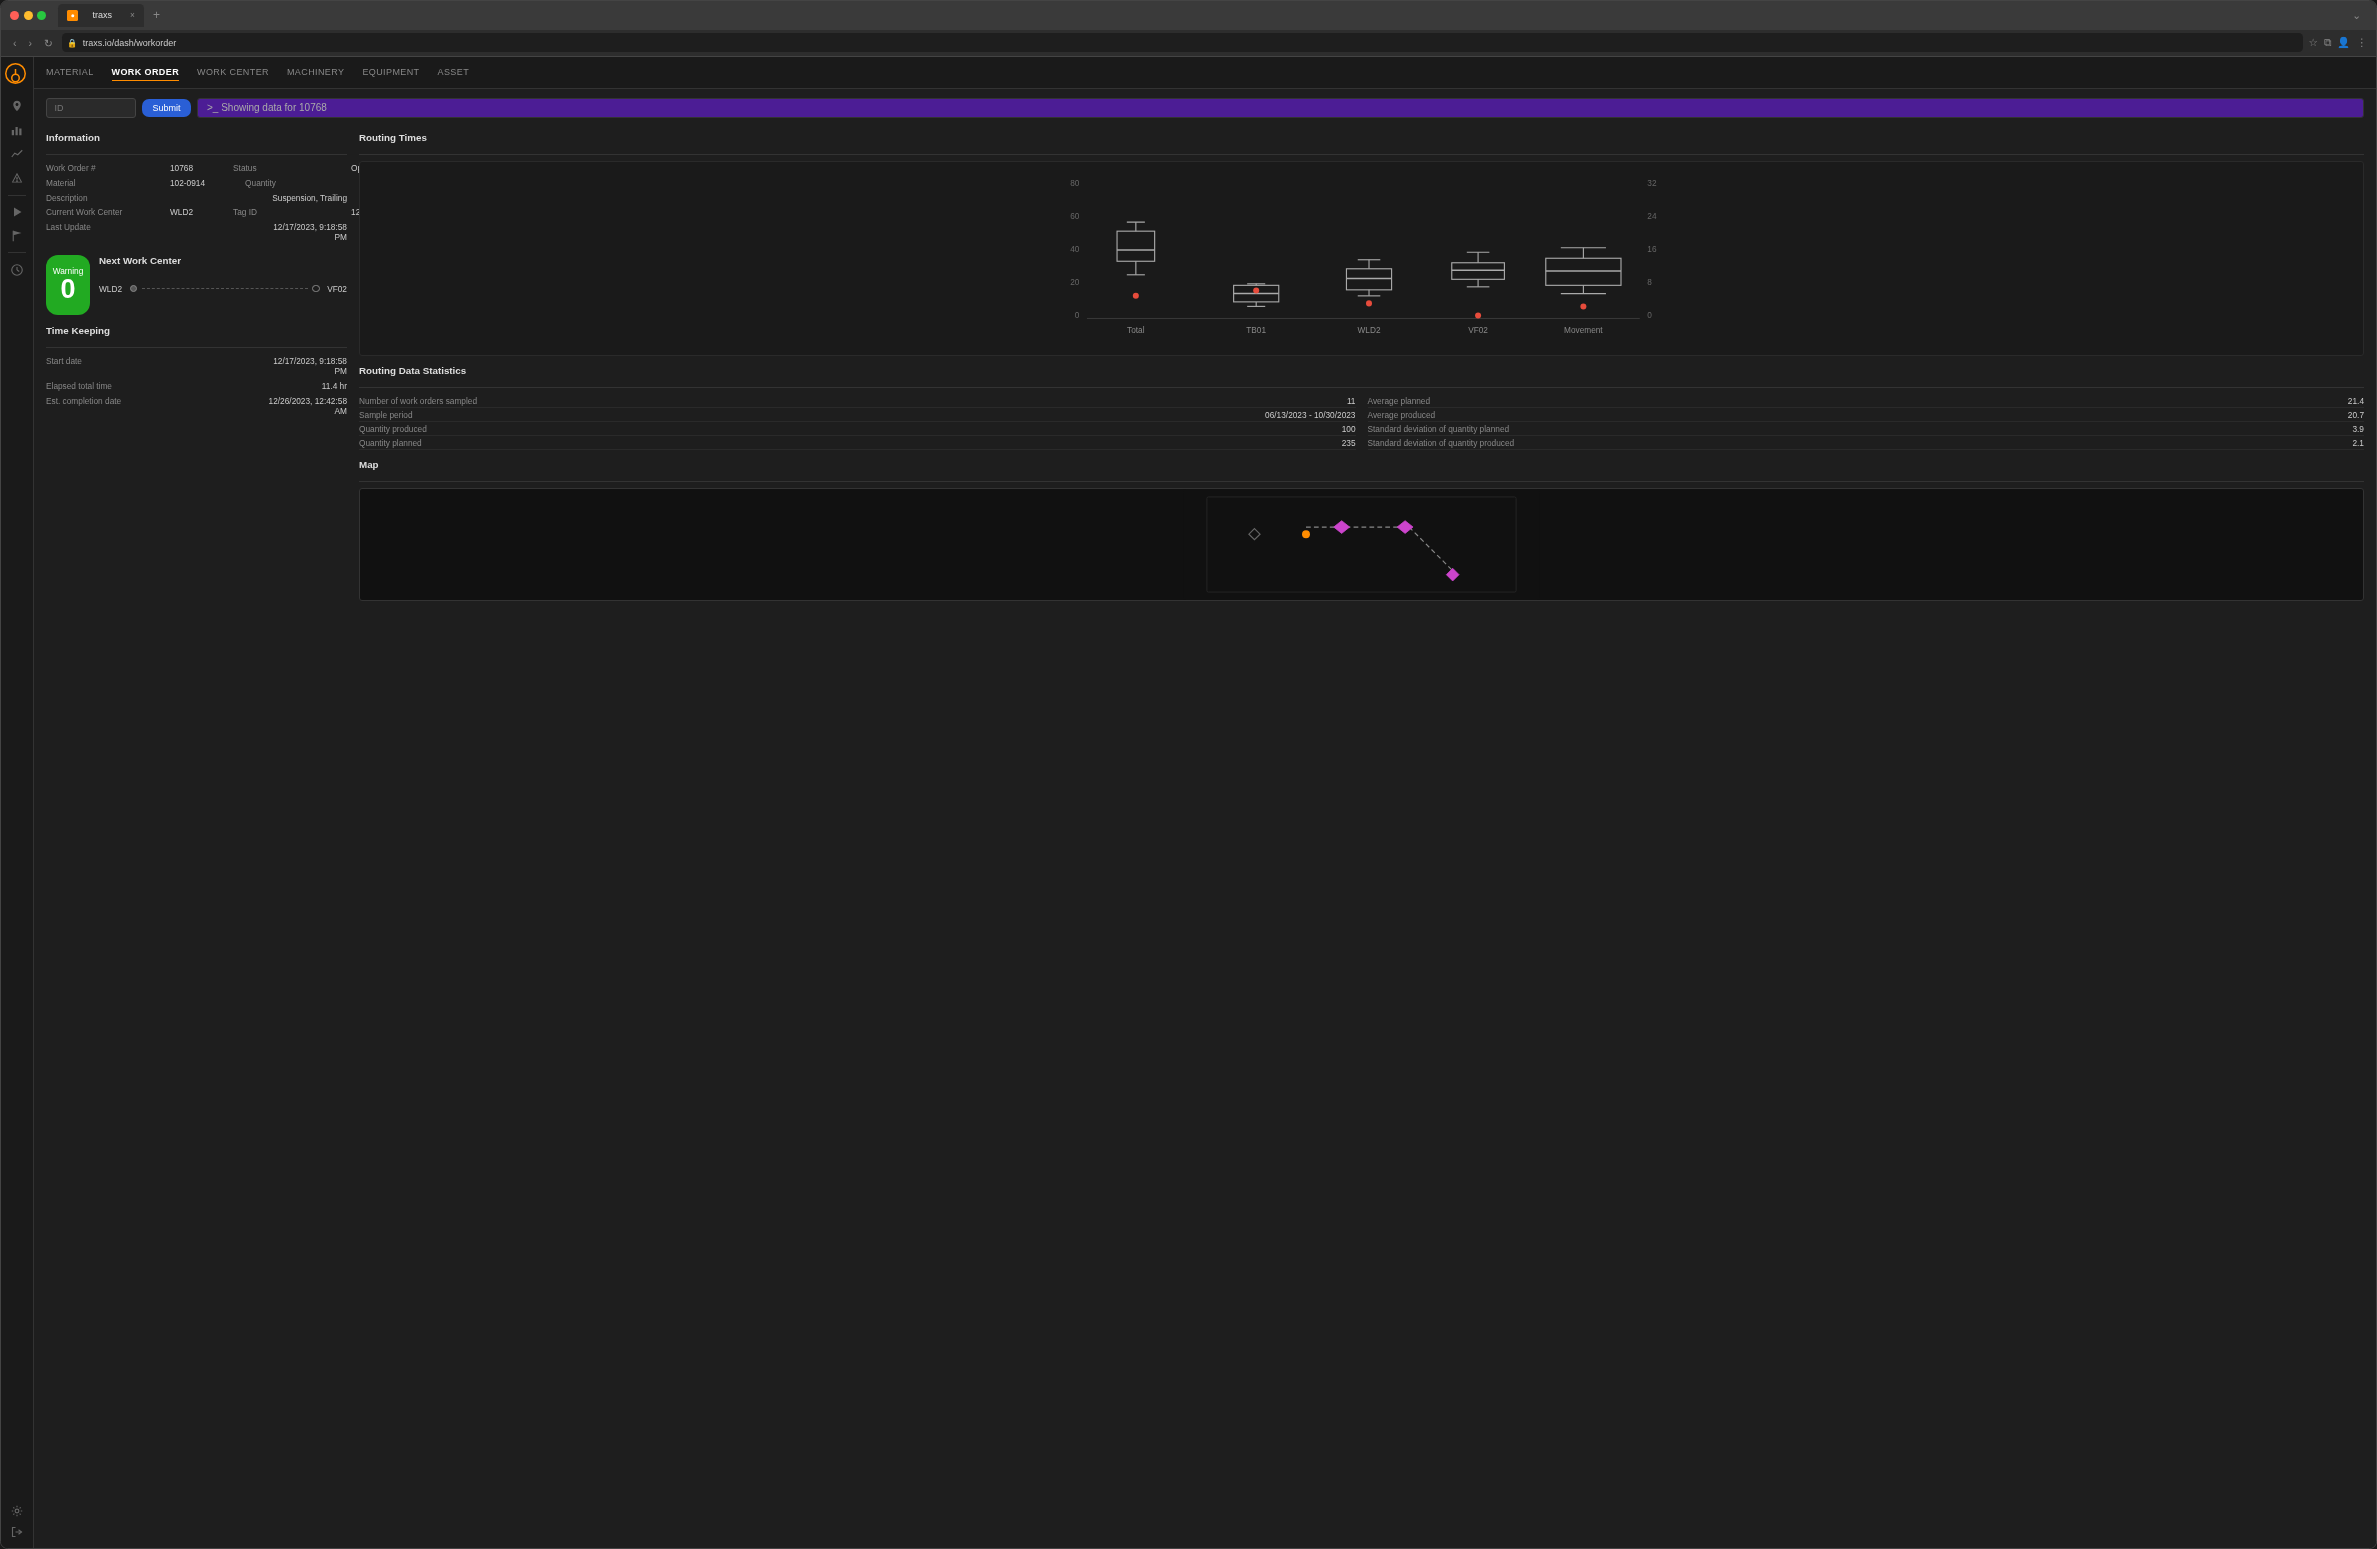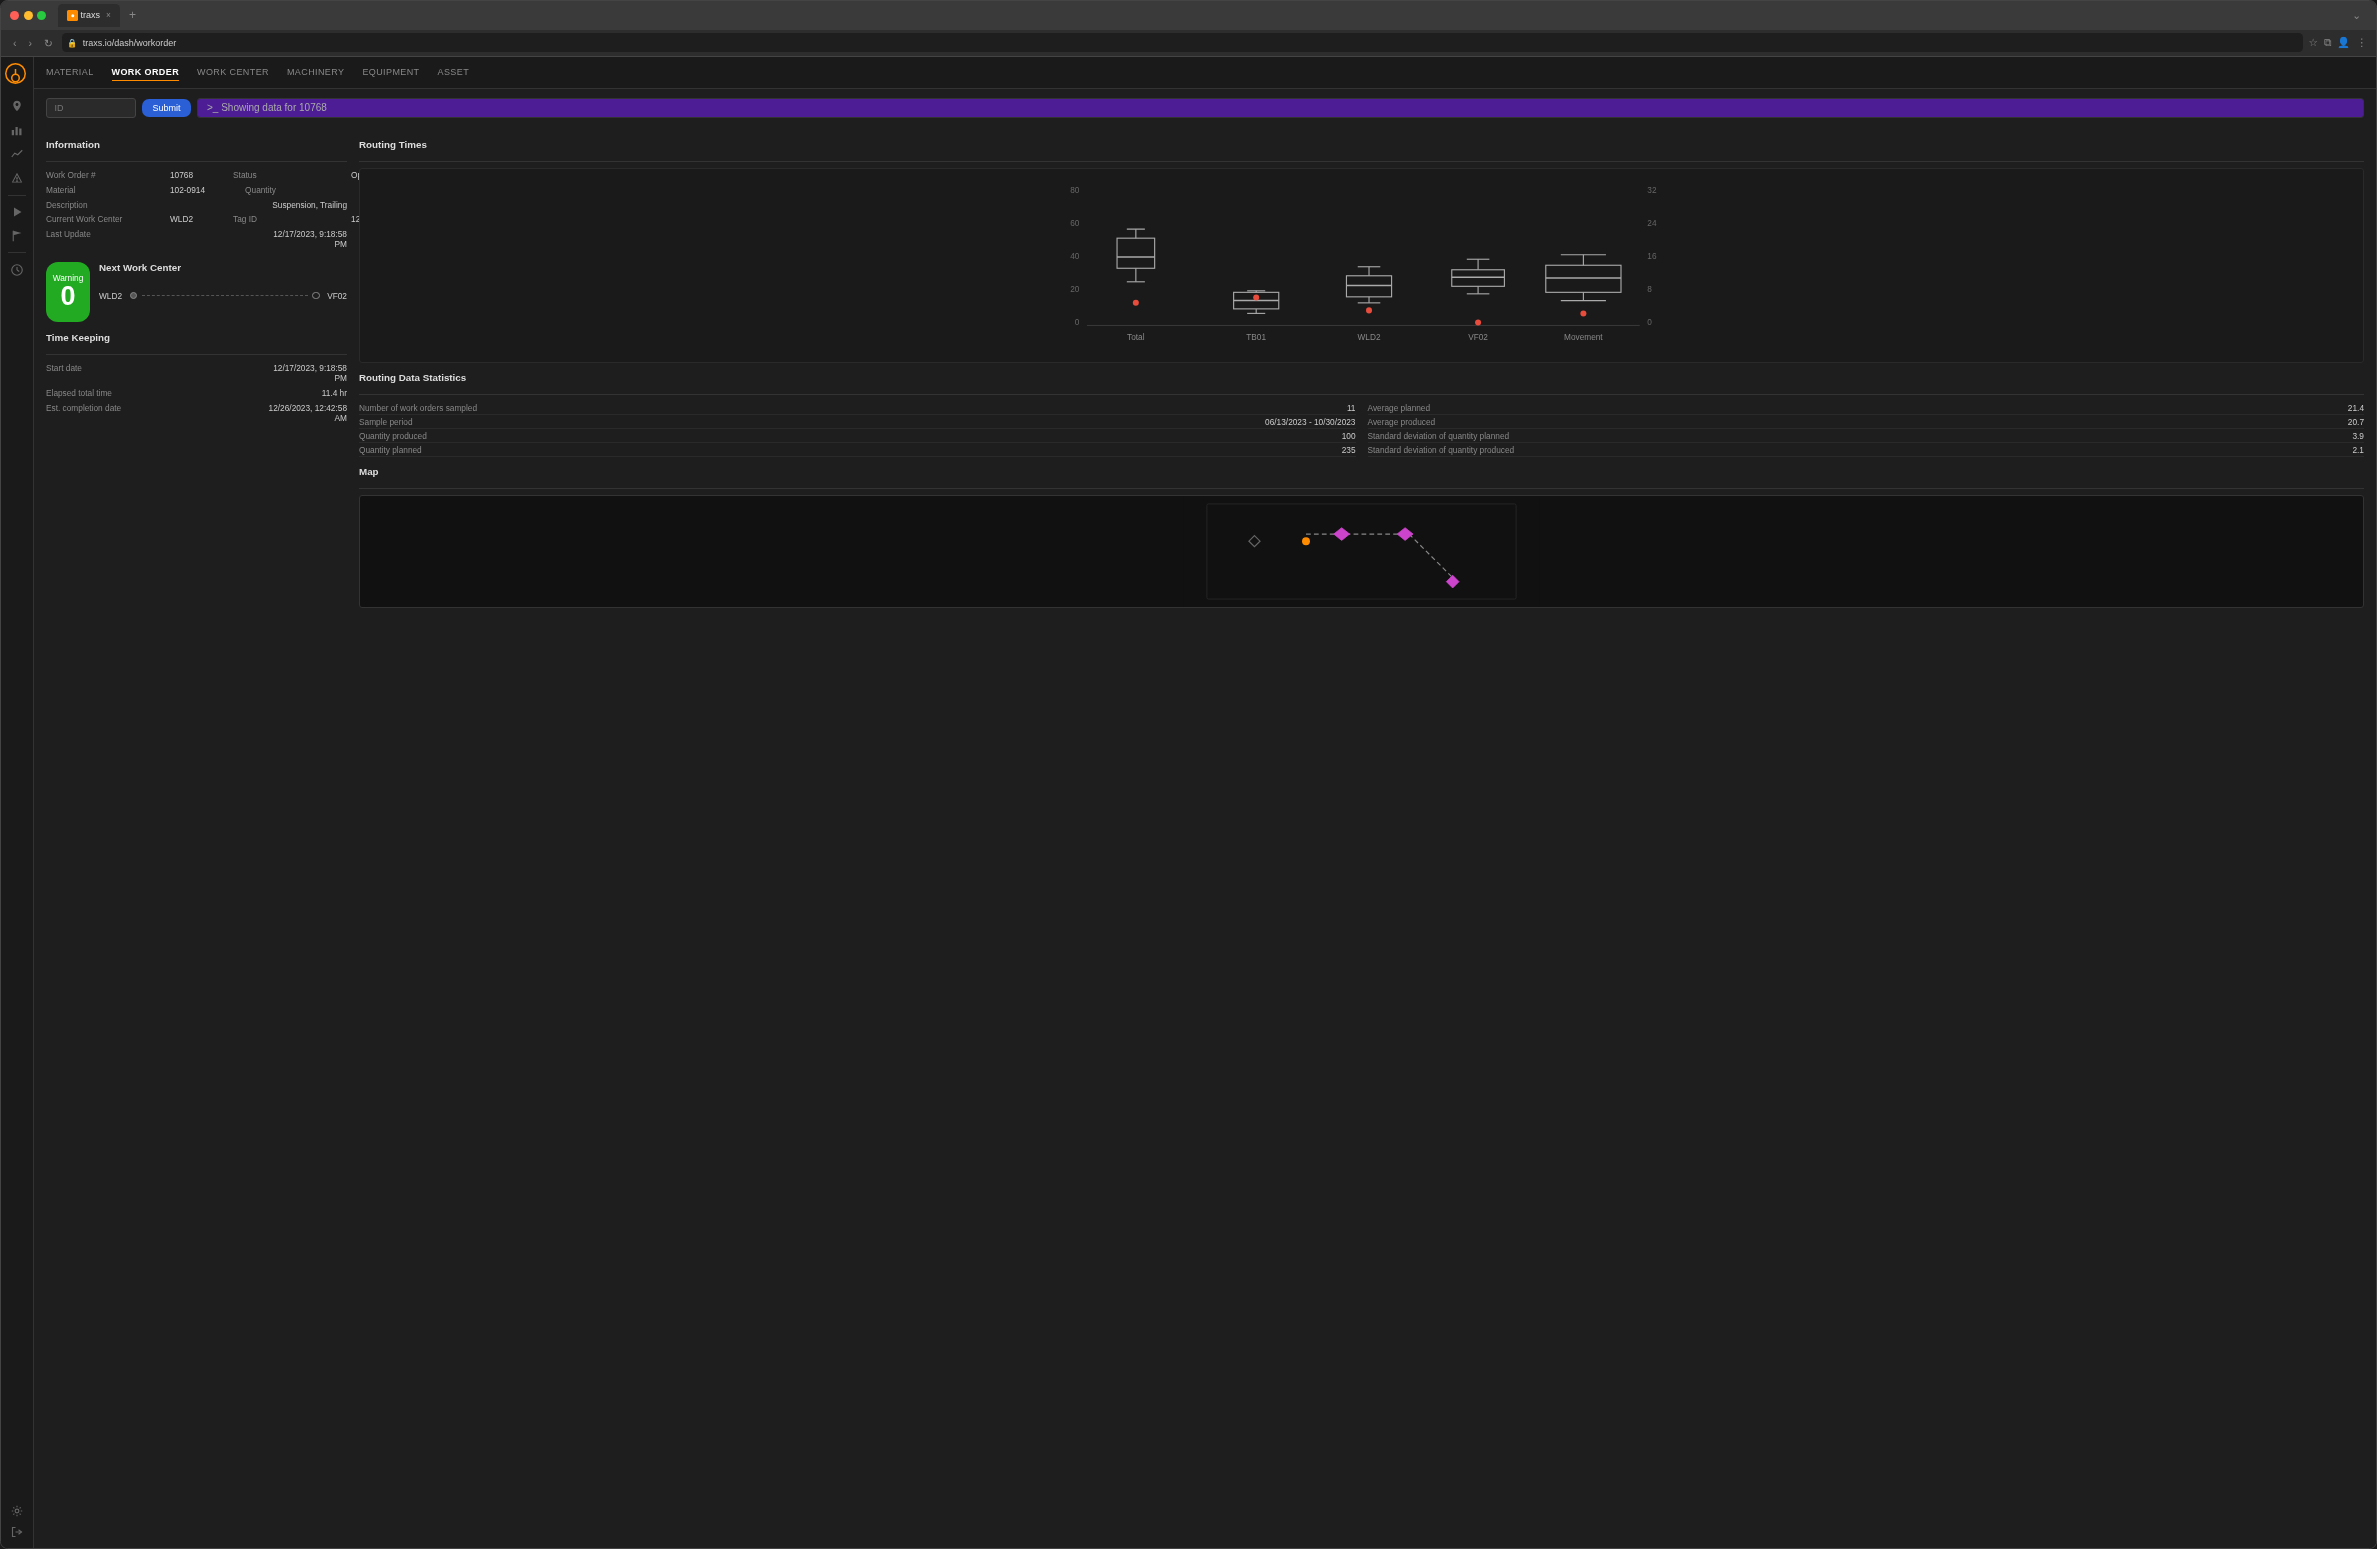--- a/index.html
+++ b/index.html
@@ -56,21 +56,21 @@
       flex: 1;
       gap: 3px;
     }
 
     .browser-tab {
       background: #2d2d2d;
       border-radius: 4.5px 4.5px 0 0;
       padding: 3px 9px;
       display: flex;
       align-items: center;
-      gap: 3px;
+      gap: 15px;
       font-size: 9px;
       color: #ddd;
       height: 22.5px;
       justify-content: space-between;
     }
 
     .tab-favicon {
       width: 10.5px;
       height: 10.5px;
       background: #ff8c00;
@@ -234,21 +234,21 @@
       flex: 1;
       overflow-y: auto;
       padding: 9px 12px;
       background: #1e1e1e;
     }
 
     
     .search-row {
       display: flex;
       gap: 6px;
-      margin-bottom: 21px;
+      margin-bottom: 14px;
       align-items: center;
     }
 
     .search-input {
       background: #2a2a2a;
       border: 0.8px solid #444;
       border-radius: 3px;
       padding: 3.8px 7.5px;
       color: #aaa;
       font-size: 9px;

